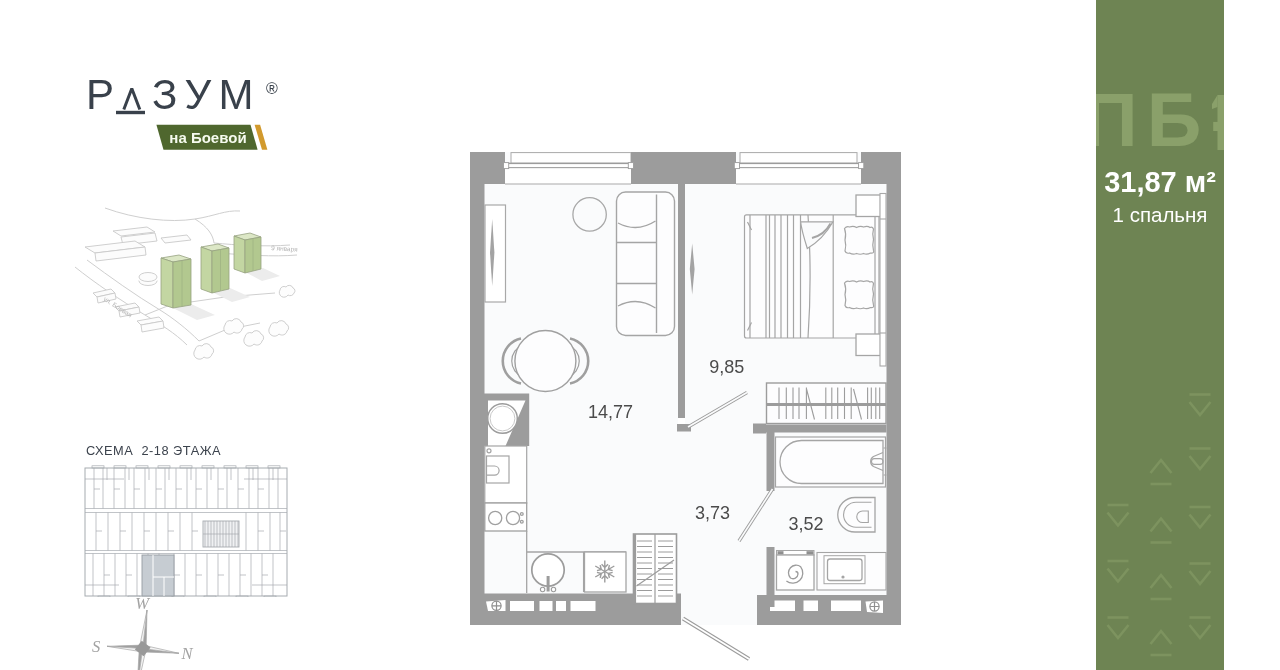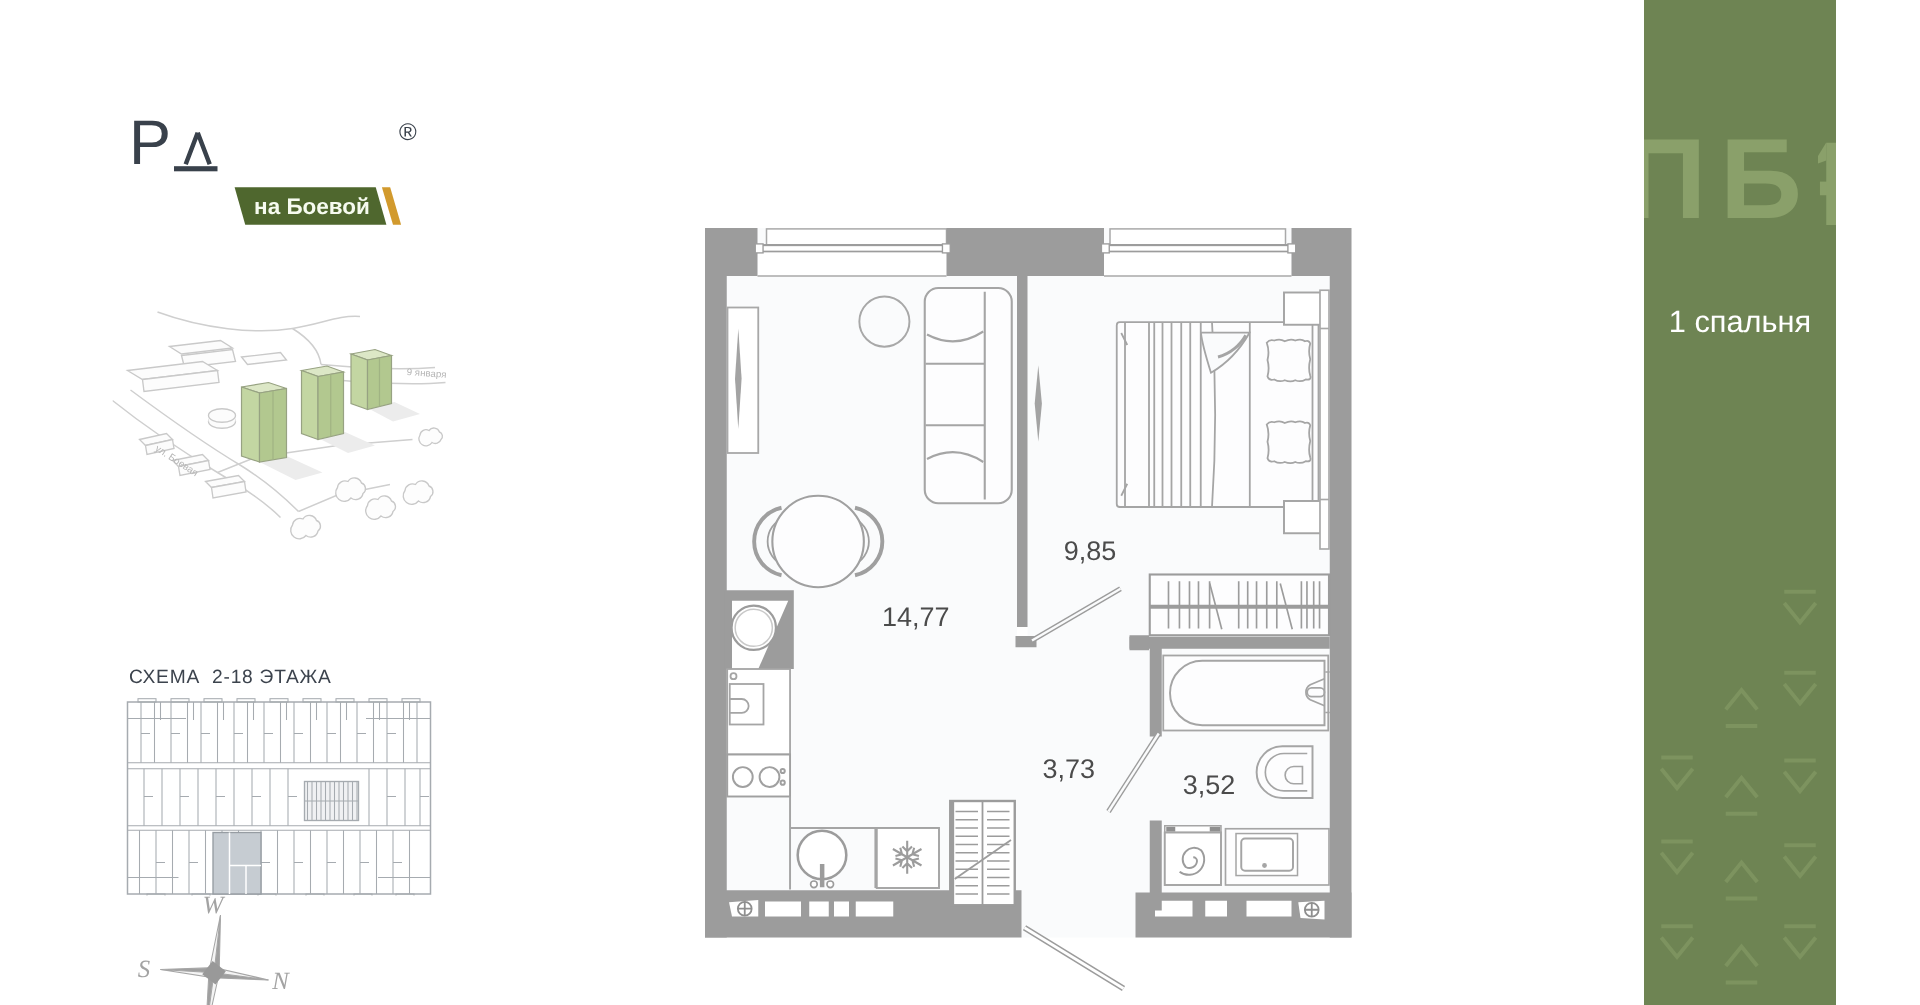--- a/index.html
+++ b/index.html
@@ -10,20 +10,21 @@
 </head>
 <body>
 <div id="page">
 
 <div class="abs" style="left:0;top:0;width:300px;height:130px;">
   <span style="position:absolute;left:86px;top:74px;font-size:42px;line-height:1;color:#39414b;">Р</span>
   <svg style="position:absolute;left:113px;top:80px;" width="40" height="40" viewBox="0 0 40 40">
     <path d="M18.8,8.5 L10.8,29.5 M18.8,8.5 L26.8,29.5" stroke="#39414b" stroke-width="3" fill="none"></path>
     <rect x="3" y="30.8" width="29" height="3.4" fill="#39414b"></rect>
   </svg>
+  <span style="position:absolute;left:152px;top:74px;font-size:42px;line-height:1;letter-spacing:7.5px;color:#39414b;">ЗУМ</span>
   <span style="position:absolute;left:266px;top:81px;font-size:16px;line-height:1;color:#39414b;">®</span>
 </div>
 
 <svg class="abs" style="left:145px;top:123px;" width="125" height="30" viewBox="0 0 125 30">
   <polygon points="11.4,1.8 105.5,1.8 112.6,26.8 18.5,26.8" fill="#4f672e"></polygon>
   <polygon points="109.6,1.8 115.1,1.8 122.4,26.8 117,26.8" fill="#d29a2d"></polygon>
   <text x="63" y="19.9" text-anchor="middle" font-size="15" font-weight="bold" fill="#f6fbef" font-family="Liberation Sans">на Боевой</text>
 </svg>
 
 <svg class="abs" style="left:75px;top:205px;" width="230" height="155" viewBox="0 0 230 155">
@@ -519,20 +520,21 @@
 
 <div class="abs" style="left:1096px;top:0;width:128px;height:670px;background:#6e8453;overflow:hidden;">
 
   <div style="position:absolute;left:-29px;top:82px;font-size:76px;line-height:1;font-weight:bold;color:#8aa06a;letter-spacing:9px;white-space:nowrap;margin-left:16px;">ПБ-</div>
 
   <svg style="position:absolute;left:116px;top:95px;" width="12" height="56" viewBox="0 0 12 56">
         <polygon points="5.5,0 12,0 12,55 5.5,55" fill="#8aa06a"></polygon>
         <polygon points="0,9 5.5,0 5.5,12 0,14" fill="#8aa06a"></polygon>
       </svg>
 
+  <div style="position:absolute;left:0;top:168px;width:128px;line-height:1;text-align:center;font-size:29px;font-weight:bold;color:#fff;">31,87 м²</div>
 
   <div style="position:absolute;left:0;top:205px;width:128px;line-height:1;text-align:center;font-size:20.5px;color:#fff;">1 спальня</div>
 
   <svg style="position:absolute;left:0;top:380px;" width="128" height="290" viewBox="0 0 128 290">
     <g id="chevrons" stroke="#7d935f" stroke-width="2.6" fill="none">
     <path d="M93.5,14.5 h21"></path>
     <path d="M93.5,22 l10.5,13 l10.5,-13"></path>
     <path d="M93.5,68.5 h21"></path>
     <path d="M93.5,76 l10.5,13 l10.5,-13"></path>
     <path d="M93.5,127.0 h21"></path>

